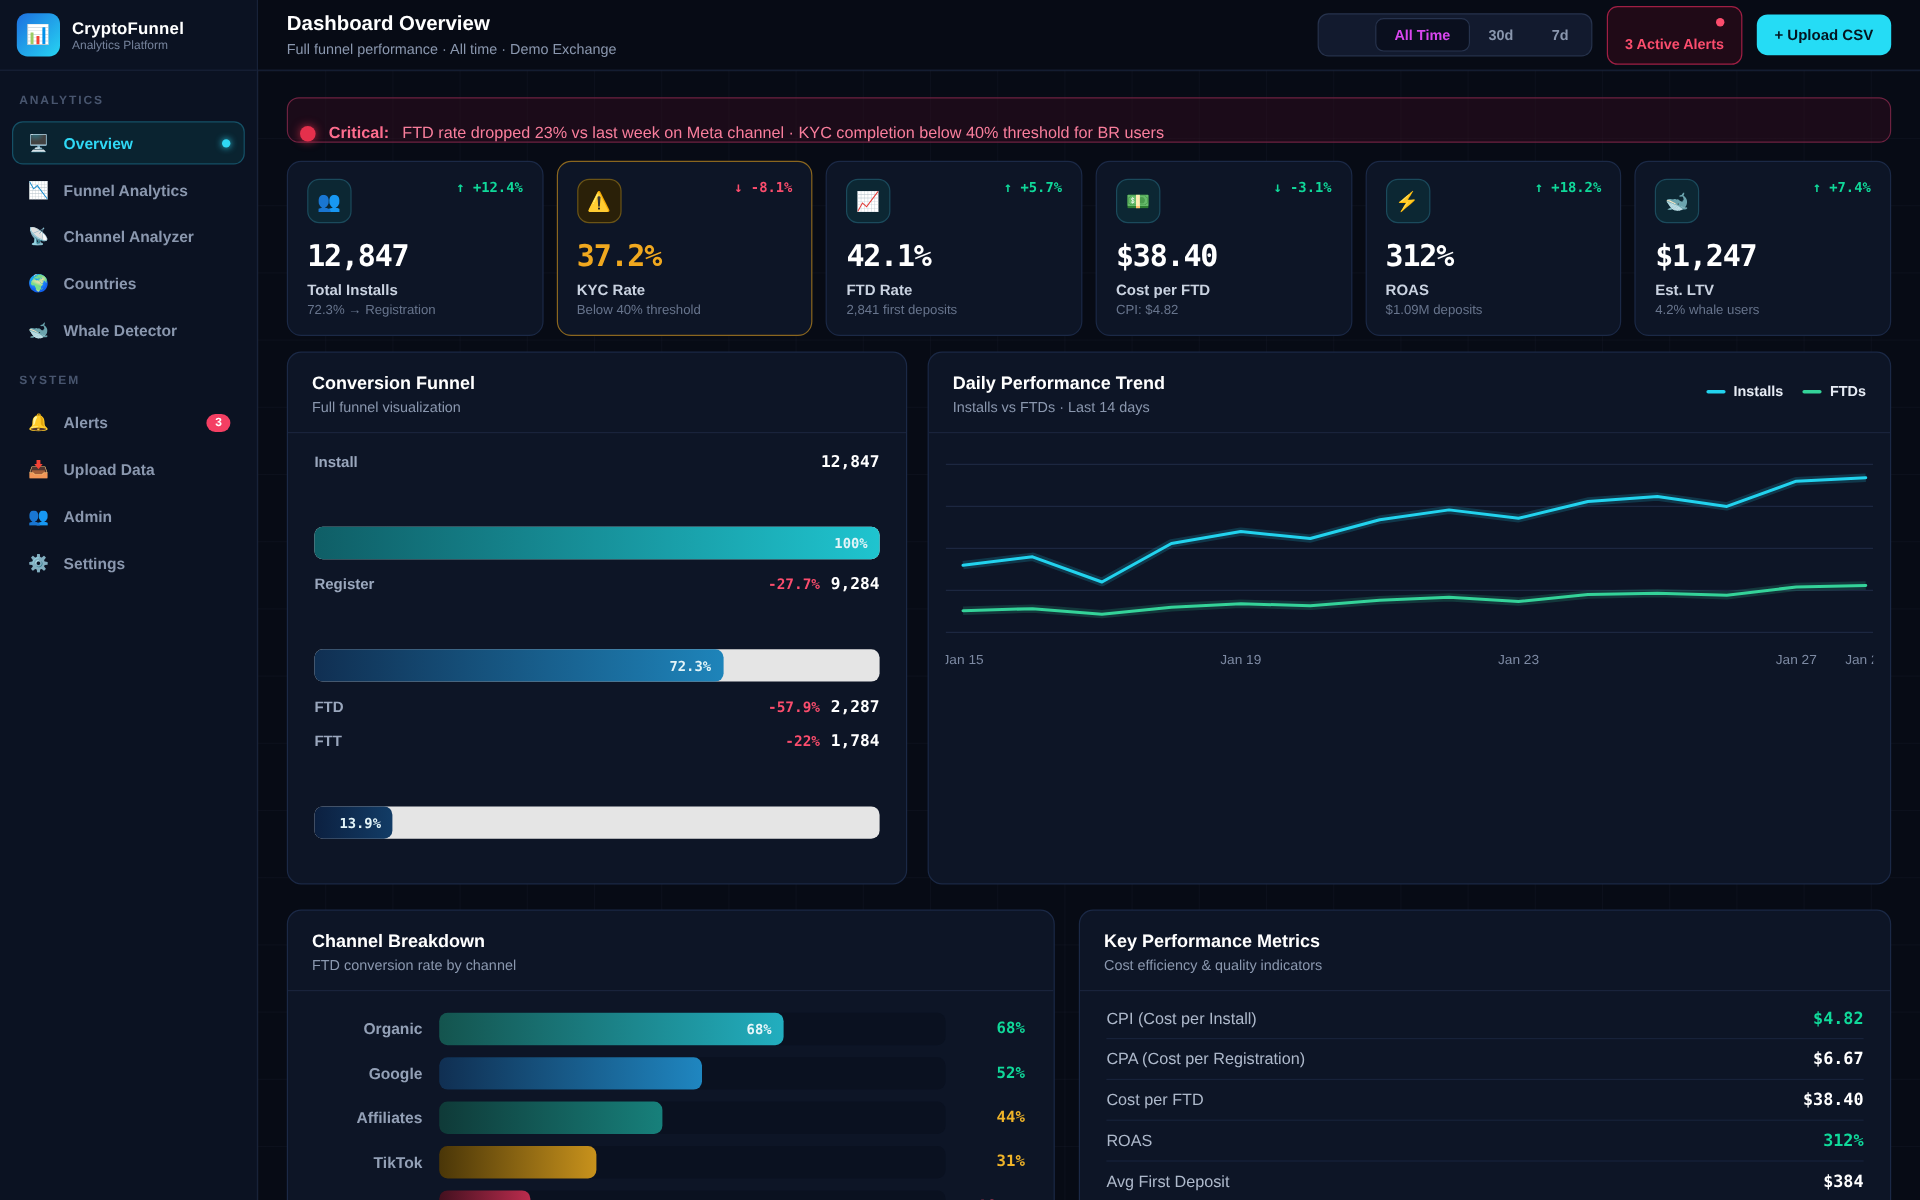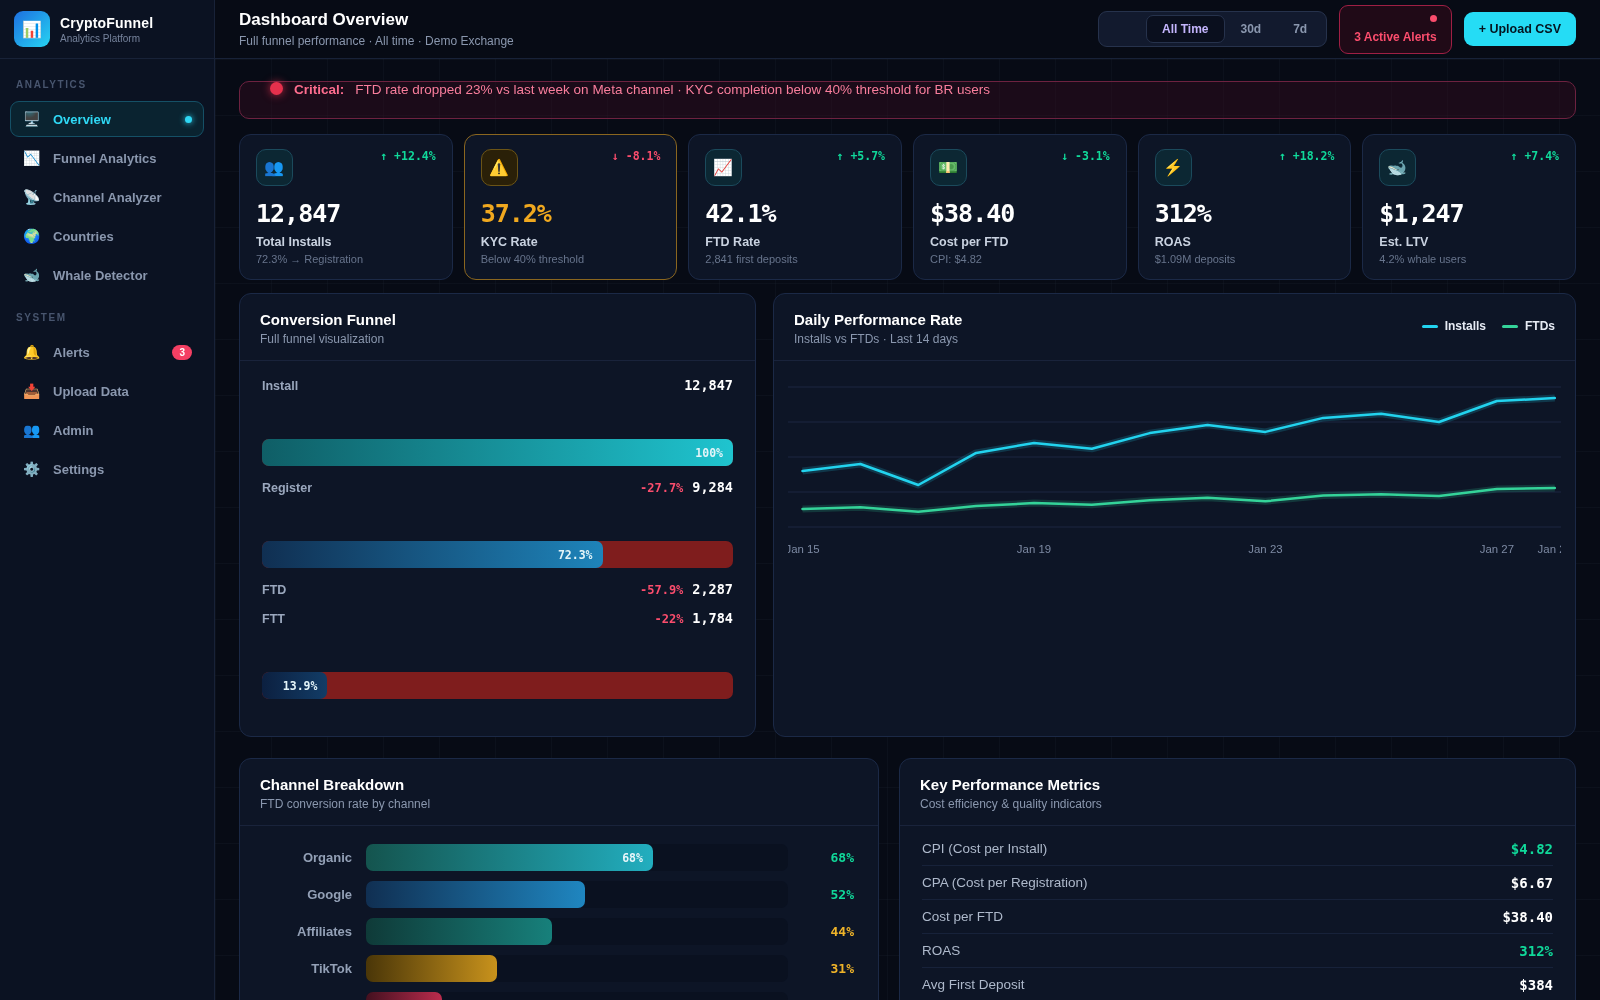--- a/index.html
+++ b/index.html
@@ -29,33 +29,33 @@
   .plan-badge { display:inline-block; margin-top:5px; border:1px solid #1f5a66; background:#0a2330; color:#2fd8f5; font-size:9px; font-weight:bold; letter-spacing:1px; padding:2px 8px; border-radius:5px; }
 
   
   .main { flex:1; display:flex; flex-direction:column; min-width:0; }
   .topbar { height:59px; min-height:59px; border-bottom:1px solid #182238; display:flex; align-items:center; padding:0 24px; }
   .page-title { font-size:17px; font-weight:bold; color:#fff; }
   .page-sub { font-size:12px; color:#8a97ae; margin-top:4px; }
   .topbar-right { margin-left:auto; display:flex; align-items:center; gap:12px; }
   .segmented { display:flex; background:#121a2e; border:1px solid #26324c; border-radius:9px; padding:3px; }
   .segment { padding:6px 15px; font-size:12px; font-weight:bold; color:#8a97ae; border-radius:7px; border:1px solid transparent; cursor:pointer; }
-  .segment.active { background:#0a0f1e; color:#c4b5fd; border-color:#26324c;margin-left:44px; }
+  .segment.active { background:#0a0f1e; color:#d946ef; border-color:#26324c;margin-left:44px; }
   .alerts-btn { display:flex; align-items:flex-end; gap:8px; border:1px solid #9f1f44; background:#200a17; color:#fb4d6d; font-size:12px; font-weight:bold; padding:9px 14px; border-radius:9px; cursor:pointer;flex-direction:column; }
   .alerts-dot { width:7px; height:7px; border-radius:50%; background:#fb4d6d; }
   .upload-btn { background:#25dcf5; color:#041520; font-size:12.5px; font-weight:bold; padding:10px 15px; border-radius:9px; border:none; cursor:pointer; }
 
   .content { flex:1; padding:22px 24px; overflow:hidden;
     background-image:
       linear-gradient(rgba(120,140,185,0.045) 1px, transparent 1px),
       linear-gradient(90deg, rgba(120,140,185,0.045) 1px, transparent 1px);
     background-size:56px 56px;
   }
 
-  .banner { height:38px; border:1px solid #6d2240; background:rgba(60,14,32,.38); border-radius:10px; display:flex; align-items:flex-start; gap:11px; padding:0 30px; margin-bottom:15px; }
+  .banner { height:38px; border:1px solid #6d2240; background:rgba(60,14,32,.38); border-radius:10px; display:flex; align-items:flex-end; gap:11px; padding:0 10px; margin-bottom:15px; }
   .banner-ico { width:13px; height:13px; border-radius:50%; background:#e5304c; box-shadow:0 0 8px rgba(229,48,76,.8); }
   .banner-label { font-size:13.5px; font-weight:bold; color:#fd6d8e; }
   .banner-msg { font-size:13.5px; color:#f97e9c; }
 
   
   .kpi-grid { display:grid; grid-template-columns:repeat(6,1fr); gap:11px; margin-bottom:13px; }
   .kpi-card { background:#0d1526; border:1px solid #1b2946; border-radius:12px; padding:14px 16px; }
   .kpi-card.warn { border-color:#8a661f; }
   .kpi-top { display:flex; align-items:flex-start; }
   .icon-tile { width:37px; height:37px; border-radius:10px; background:#0c2733; border:1px solid #1b4a5c; display:grid; place-items:center; font-size:16px; }
@@ -79,21 +79,21 @@
   .legend-swatch { width:16px; height:3px; border-radius:2px; }
 
   
   .funnel-body { padding:16px 22px 24px; }
   .f-row { margin-bottom:13px; }
   .f-top { display:flex; align-items:baseline; margin-bottom:6px; }
   .f-label { font-size:12.5px; font-weight:bold; color:#9aa7bd; }
   .f-drop { margin-left:auto; margin-right:9px; font-family:"DejaVu Sans Mono",monospace; font-size:12px; font-weight:bold; color:#fb4d6d; }
   .f-val { font-family:"DejaVu Sans Mono",monospace; font-size:13.5px; font-weight:bold; color:#fff; }
   .f-val.solo { margin-left:auto; }
-  .f-track { height:27px; border-radius:7px; background:#7f1d1d;margin-top:46px; }
+  .f-track { height:27px; border-radius:7px; background:#e5e5e5;margin-top:46px; }
   .f-bar { height:100%; border-radius:7px; display:flex; align-items:center; justify-content:flex-end; padding-right:10px; font-family:"DejaVu Sans Mono",monospace; font-size:11.5px; font-weight:bold; color:#e3f4f8; min-width:52px; }
 
   
   .trend-body { padding:14px 14px 0; height:300px; }
   .trend-svg text { font-family:"Liberation Sans",sans-serif; font-size:11px; fill:#7d8aa3; }
 
   
   .channels-body { padding:18px 24px; }
   .c-row { display:grid; grid-template-columns:88px 1fr 52px; align-items:center; gap:14px; margin-bottom:10px; }
   .c-label { text-align:right; font-size:13px; font-weight:bold; color:#93a0b6; }
@@ -293,21 +293,21 @@
               <div class="f-track">
                 <div class="f-bar" style="width: 13.9%; background: linear-gradient(90deg, rgb(12, 32, 64), rgb(18, 60, 102));">13.9%</div>
               </div>
             </div>
           </div>
       </section>
 
       <section class="panel">
         <div class="panel-head">
           <div>
-            <div class="panel-title">Daily Performance Rate</div>
+            <div class="panel-title">Daily Performance Trend</div>
             <div class="panel-sub">Installs vs FTDs · Last 14 days</div>
           </div>
           <div class="legend" id="trend-legend">
               <div class="legend-item">
                 <span class="legend-swatch" style="background: rgb(34, 211, 238);"></span>
                 <span>Installs</span>
               </div>
               <div class="legend-item">
                 <span class="legend-swatch" style="background: rgb(52, 211, 153);"></span>
                 <span>FTDs</span>

